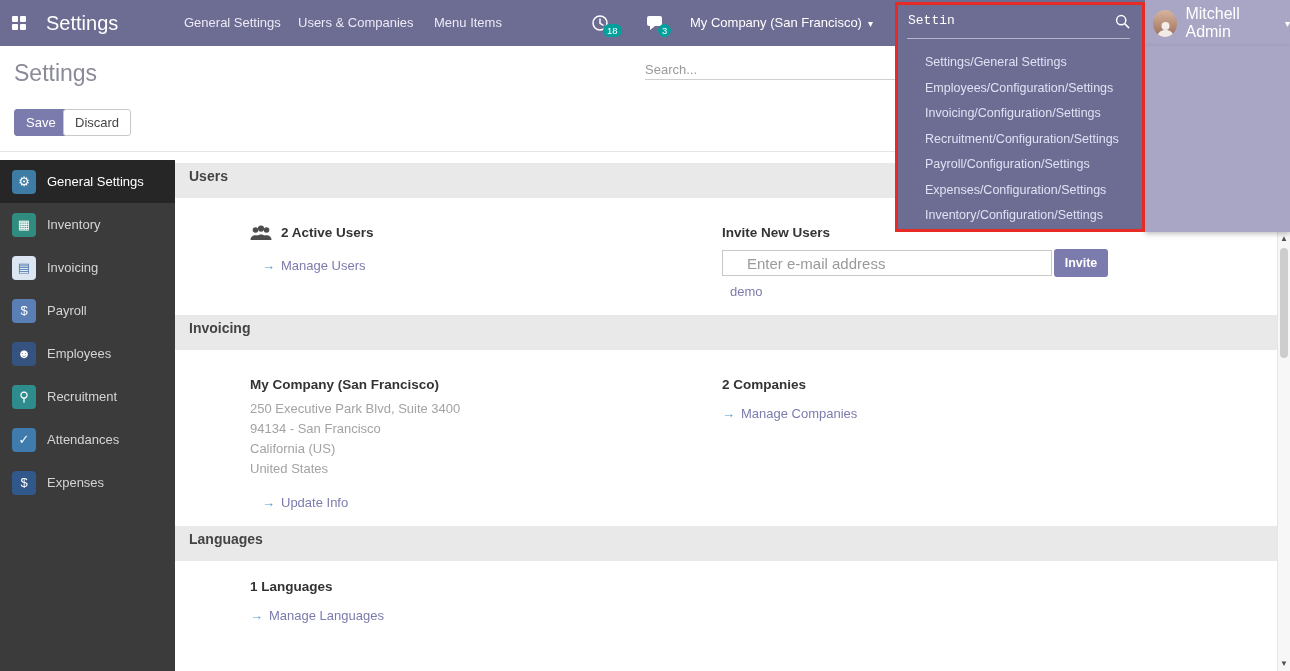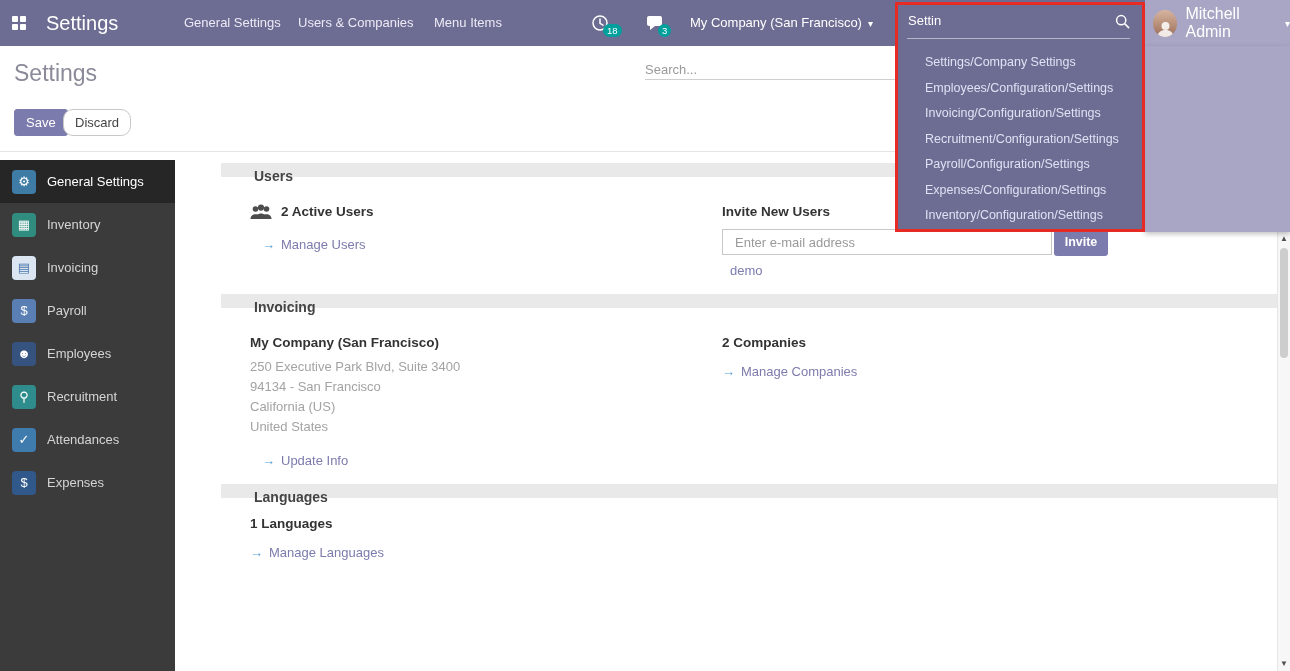--- a/index.html
+++ b/index.html
@@ -25,58 +25,58 @@
   .caret{font-size:10px;margin-left:6px;color:#fff;}
   .user-area{position:absolute;left:1145px;top:0;width:145px;height:46px;background:var(--panel);display:flex;align-items:center;padding-left:8px;cursor:pointer;}
   .avatar{width:27px;height:27px;border-radius:50%;background:linear-gradient(#d7b49e,#9c6f5a);display:flex;align-items:flex-end;justify-content:center;overflow:hidden;}
   .user-name{margin-left:8px;color:#fff;font-size:16px;}
 
   
   .user-panel{position:absolute;left:1145px;top:46px;width:145px;height:186px;background:var(--panel);z-index:8;box-shadow:0 2px 5px rgba(0,0,0,.25);}
 
   
   .search-overlay{position:absolute;left:895px;top:2px;width:250px;height:230px;background:var(--navbar);border:3px solid var(--red);z-index:9;}
-  .sd-query{position:absolute;left:10px;top:8px;width:190px;background:transparent;border:none;outline:none;color:#fff;font-size:13px;font-family:Liberation Sans, sans-serif;}
+  .sd-query{position:absolute;left:10px;top:8px;width:190px;background:transparent;border:none;outline:none;color:#fff;font-size:13px;font-family:Liberation Mono, monospace;}
   .sd-underline{position:absolute;left:9px;right:12px;top:33px;height:1px;background:rgba(255,255,255,.5);}
   .sd-mag{position:absolute;right:12px;top:9px;cursor:pointer;}
   .sd-results{position:absolute;left:0;right:0;top:45px;}
   .sd-item{height:25.5px;line-height:25.5px;padding-left:27px;color:#dfe2f4;font-size:12.5px;white-space:nowrap;cursor:pointer;}
 
   
   .cp-title{position:absolute;left:14px;top:60px;font-size:23px;color:#8a8a99;}
   .cp-search{position:absolute;left:645px;top:60px;width:260px;border:none;border-bottom:1px solid #cfcfcf;background:transparent;font-size:13px;color:#555;padding:2px 0;outline:none;font-family:"Liberation Sans",sans-serif;}
   .cp-search::placeholder{color:#9a9a9a;}
   .btn-save{position:absolute;left:14px;top:109px;height:27px;padding:0 11px;background:var(--primary);color:#fff;border:1px solid var(--primary);border-radius:3px;font-size:13px;cursor:pointer;font-family:"Liberation Sans",sans-serif;}
-  .btn-discard{position:absolute;left:63px;top:109px;height:27px;padding:0 11px;background:#fff;color:#444;border:1px solid #c9c9c9;border-radius:10px;font-size:13px;cursor:pointer;font-family:"Liberation Sans",sans-serif;}
+  .btn-discard{position:absolute;left:63px;top:109px;height:27px;padding:0 11px;background:#fff;color:#444;border:1px solid #c9c9c9;border-radius:3px;font-size:13px;cursor:pointer;font-family:"Liberation Sans",sans-serif;}
   .cp-divider{position:absolute;left:0;top:151px;right:13px;height:1px;background:#e5e5e5;}
 
   
   .sidebar{position:absolute;left:0;top:160px;bottom:0;width:175px;background:var(--sidebar);z-index:1;}
   .side-item{height:43px;display:flex;align-items:center;gap:11px;padding-left:12px;color:#d4d4d4;font-size:13px;cursor:pointer;}
   .side-item.active{background:var(--sidebaractive);color:#fff;}
   .app-icon{width:24px;height:24px;border-radius:4px;display:flex;align-items:center;justify-content:center;color:#fff;font-size:13px;flex:0 0 24px;}
   .i0{background:#3e7ca6;} .i1{background:#2f8c7e;} .i2{background:#dbe6f2;color:#4a76a8;}
   .i3{background:#5a7fb5;} .i4{background:#35537e;} .i5{background:#2f8c8c;}
   .i6{background:#3f7cad;} .i7{background:#31588a;}
 
   
   .content{position:absolute;left:175px;top:160px;right:13px;bottom:0;background:#fff;overflow:hidden;}
-  .sec-header{height:14px;line-height:27px;background:#e9e9e9;padding-left:33px;font-weight:bold;font-size:14px;color:#444;margin-left:46px;}
+  .sec-header{height:35px;line-height:27px;background:#e9e9e9;padding-left:14px;font-weight:bold;font-size:14px;color:#444;}
   .sec-header.first{margin-top:3px;}
   .sec-body{display:flex;padding:27px 0 16px 75px;}
   .col-left{width:472px;flex:0 0 472px;}
   .col-right{flex:1;}
   .bold{font-weight:bold;font-size:13.5px;color:#333;}
   .icon-title{display:flex;align-items:flex-start;gap:9px;}
   .link-row{margin-top:14px;cursor:pointer;display:flex;align-items:center;gap:6px;}
   .link-row.indent{padding-left:12px;}
   .arrow{color:var(--arrow);font-weight:bold;font-size:13px;}
   .link-text{color:var(--link);font-size:13px;text-align:center;}
   .invite-row{margin-top:9px;display:flex;align-items:center;}
-  .invite-input{width:330px;height:26px;border:1px solid #c8c8c8;padding:0 12px;font-size:13px;color:#555;outline:none;font-family:"Liberation Sans",sans-serif;}
+  .invite-input{width:330px;height:26px;border:1px solid #c8c8c8;padding:0 24px;font-size:15px;color:#555;outline:none;font-family:"Liberation Sans",sans-serif;}
   .invite-input::placeholder{color:#9a9a9a;}
   .invite-btn{height:28px;width:54px;margin-left:2px;background:var(--primary);color:#fff;border:none;border-radius:3px;font-size:12.5px;font-weight:600;cursor:pointer;font-family:"Liberation Sans",sans-serif;}
   .pending{margin-top:15px;}
   .demo-link{display:inline-block;margin-top:7px;padding-left:8px;color:var(--link);font-size:13px;cursor:pointer;text-decoration:none;}
   .addr{margin-top:7px;color:#a3a3a3;font-size:13px;line-height:20px;}
   .upd{margin-top:16px;}
   .lang-body{padding:18px 0 16px 75px;}
 
   
   .sb{position:absolute;right:0;top:46px;bottom:0;width:13px;background:#f7f7f7;border-left:1px solid #e6e6e6;z-index:2;}
@@ -250,21 +250,21 @@
 <div class="search-overlay">
   <input class="sd-query" value="Settin" style="">
   <div class="sd-underline"></div>
   <span class="sd-mag">
     <svg width="15" height="15" viewBox="0 0 15 15">
         <circle cx="6.2" cy="6.2" r="4.6" fill="none" stroke="#fff" stroke-width="1.5"></circle>
         <path d="M9.8 9.8l3.8 3.8" stroke="#fff" stroke-width="1.6" stroke-linecap="round"></path>
       </svg>
   </span>
   <div class="sd-results">
-    <div class="sd-item">Settings/Company Settings</div>
+    <div class="sd-item">Settings/General Settings</div>
     <div class="sd-item">Employees/Configuration/Settings</div>
     <div class="sd-item">Invoicing/Configuration/Settings</div>
     <div class="sd-item">Recruitment/Configuration/Settings</div>
     <div class="sd-item">Payroll/Configuration/Settings</div>
     <div class="sd-item">Expenses/Configuration/Settings</div>
     <div class="sd-item">Inventory/Configuration/Settings</div>
   </div>
 </div>
 
 </body></html>

